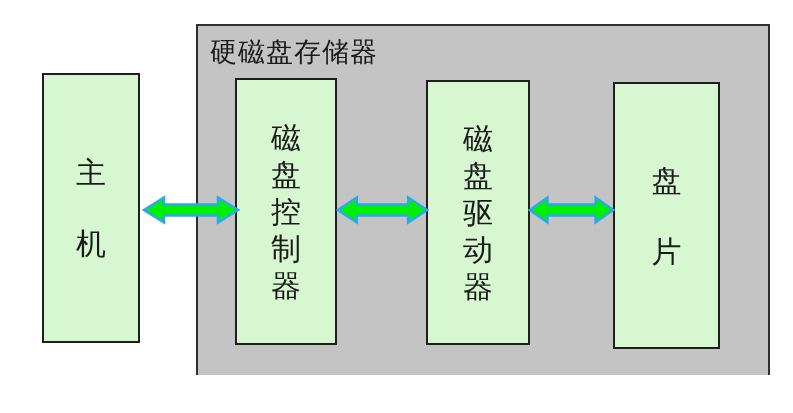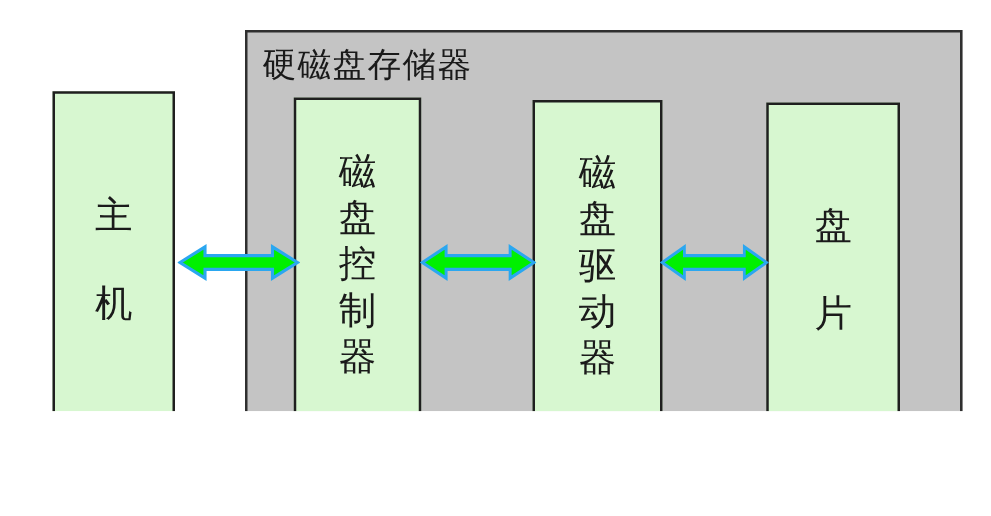--- a/index.html
+++ b/index.html
@@ -13,21 +13,21 @@
     --box-border: #1f1f1f;
     --container-fill: #c4c4c4;
     --container-border: #2f2f2f;
     --arrow-fill: #00f000;
     --arrow-stroke: #2aa7f0;
     --text-color: #1a1a1a;
   }
   .canvas {
     position: relative;
     width: 793px;
-    height: 329px;
+    height: 375px;
     background: #ffffff;
     overflow: hidden;
   }
   .storage-container {
     position: absolute;
     left: 196px;
     top: 24px;
     width: 574px;
     height: 366px;
     background: var(--container-fill);

